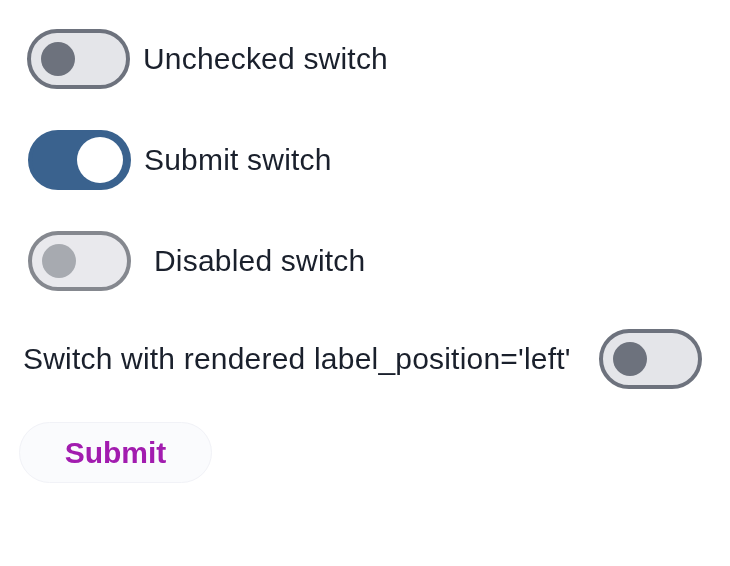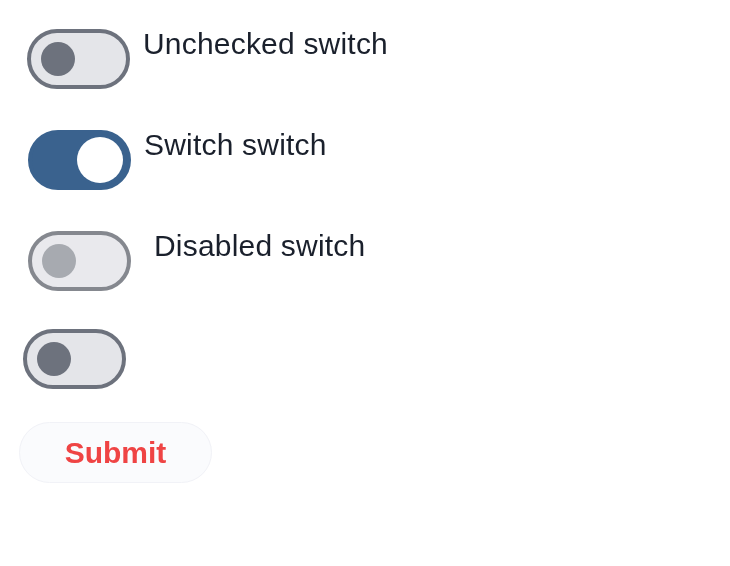--- a/index.html
+++ b/index.html
@@ -11,20 +11,21 @@
     height: 566px;
     background: #ffffff;
     font-family: "Liberation Sans", sans-serif;
     position: relative;
     overflow: hidden;
   }
 
   .switch-row {
     position: absolute;
     display: flex;
+    align-items: center;
   }
   #row-unchecked { left: 27px; top: 29px;  gap: 13px; }
   #row-checked   { left: 28px; top: 130px; gap: 13px; }
   #row-disabled  { left: 28px; top: 231px; gap: 23px; }
   #row-labelleft { left: 23px; top: 329px; width: 679px; justify-content: space-between; }
 
   .switch-label {
     font-size: 30px;
     color: #1a202c;
     letter-spacing: 0.2px;
@@ -84,21 +85,21 @@
 
   .submit-btn {
     position: absolute;
     left: 19px;
     top: 422px;
     width: 193px;
     height: 61px;
     border-radius: 31px;
     background: #fafbfd;
     border: 1px solid #f1f2f7;
-    color: #ef4444;
+    color: #a21caf;
     font-size: 30px;
     font-weight: 600;
     font-family: "Liberation Sans", sans-serif;
     display: flex;
     align-items: center;
     justify-content: center;
     cursor: pointer;
     padding: 0;
   }
 </style>
@@ -111,31 +112,32 @@
     <div class="switch off" role="switch" aria-checked="false">
       <div class="thumb"></div>
     </div>
     <span class="switch-label">Unchecked switch</span>
   </div>
 
   <div class="switch-row" id="row-checked">
     <div class="switch on" role="switch" aria-checked="true">
       <div class="thumb"></div>
     </div>
-    <span class="switch-label">Switch switch</span>
+    <span class="switch-label">Submit switch</span>
   </div>
 
   <div class="switch-row" id="row-disabled">
     <div class="switch disabled" role="switch" aria-checked="false" aria-disabled="true">
       <div class="thumb"></div>
     </div>
     <span class="switch-label">Disabled switch</span>
   </div>
 
   <div class="switch-row" id="row-labelleft">
+    <span class="switch-label">Switch with rendered label_position='left'</span>
     <div class="switch off" role="switch" aria-checked="false">
       <div class="thumb"></div>
     </div>
   </div>
 
   <button class="submit-btn" type="button">Submit</button>
 
 </main>
 
 </body></html>

